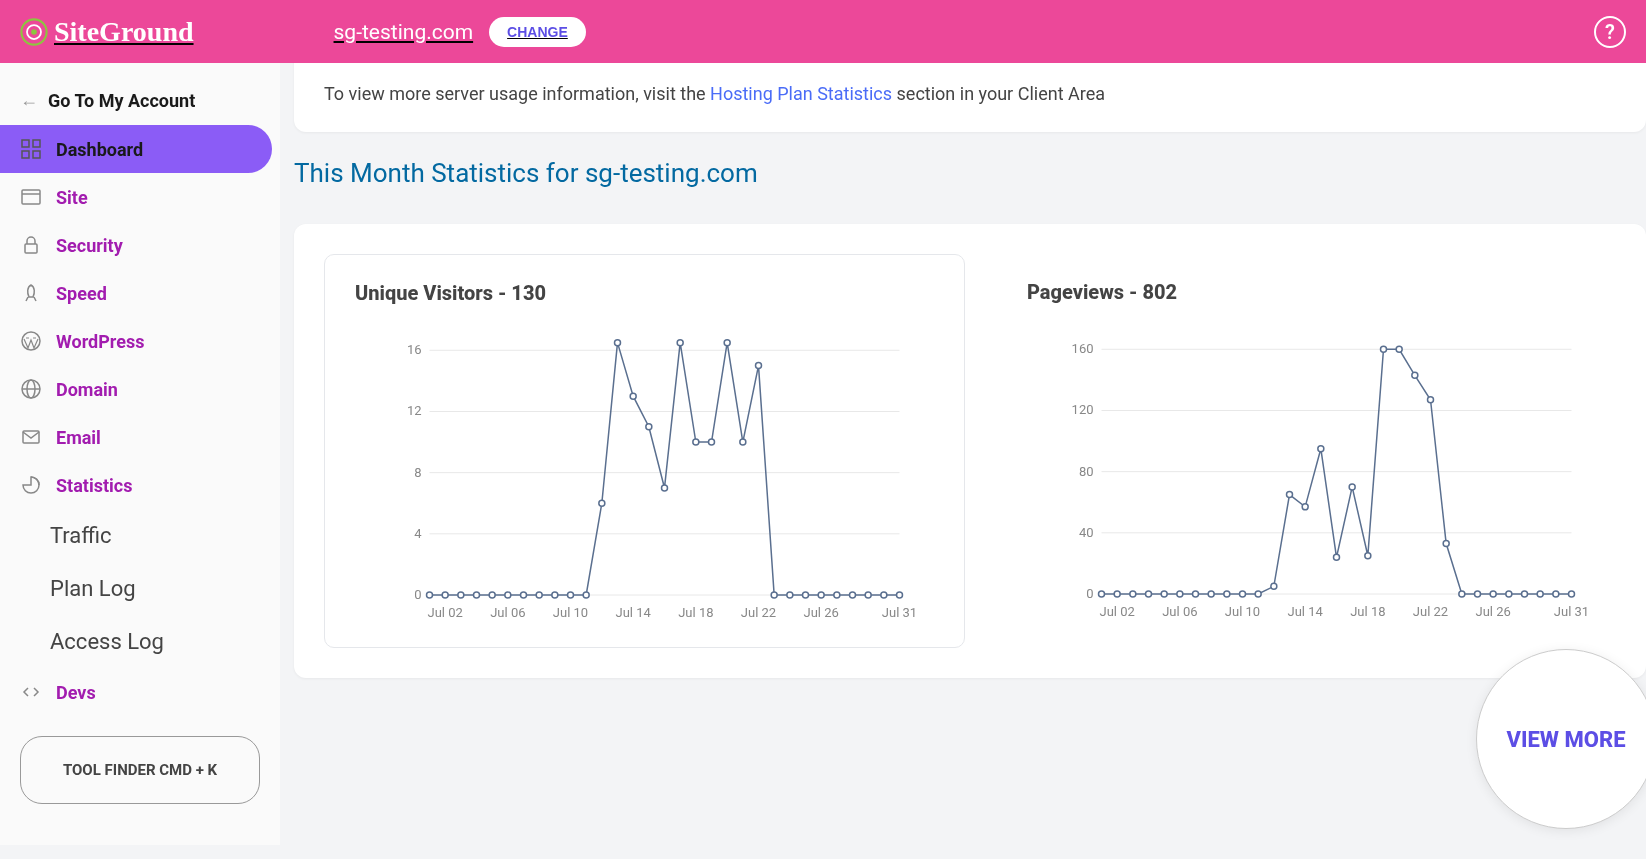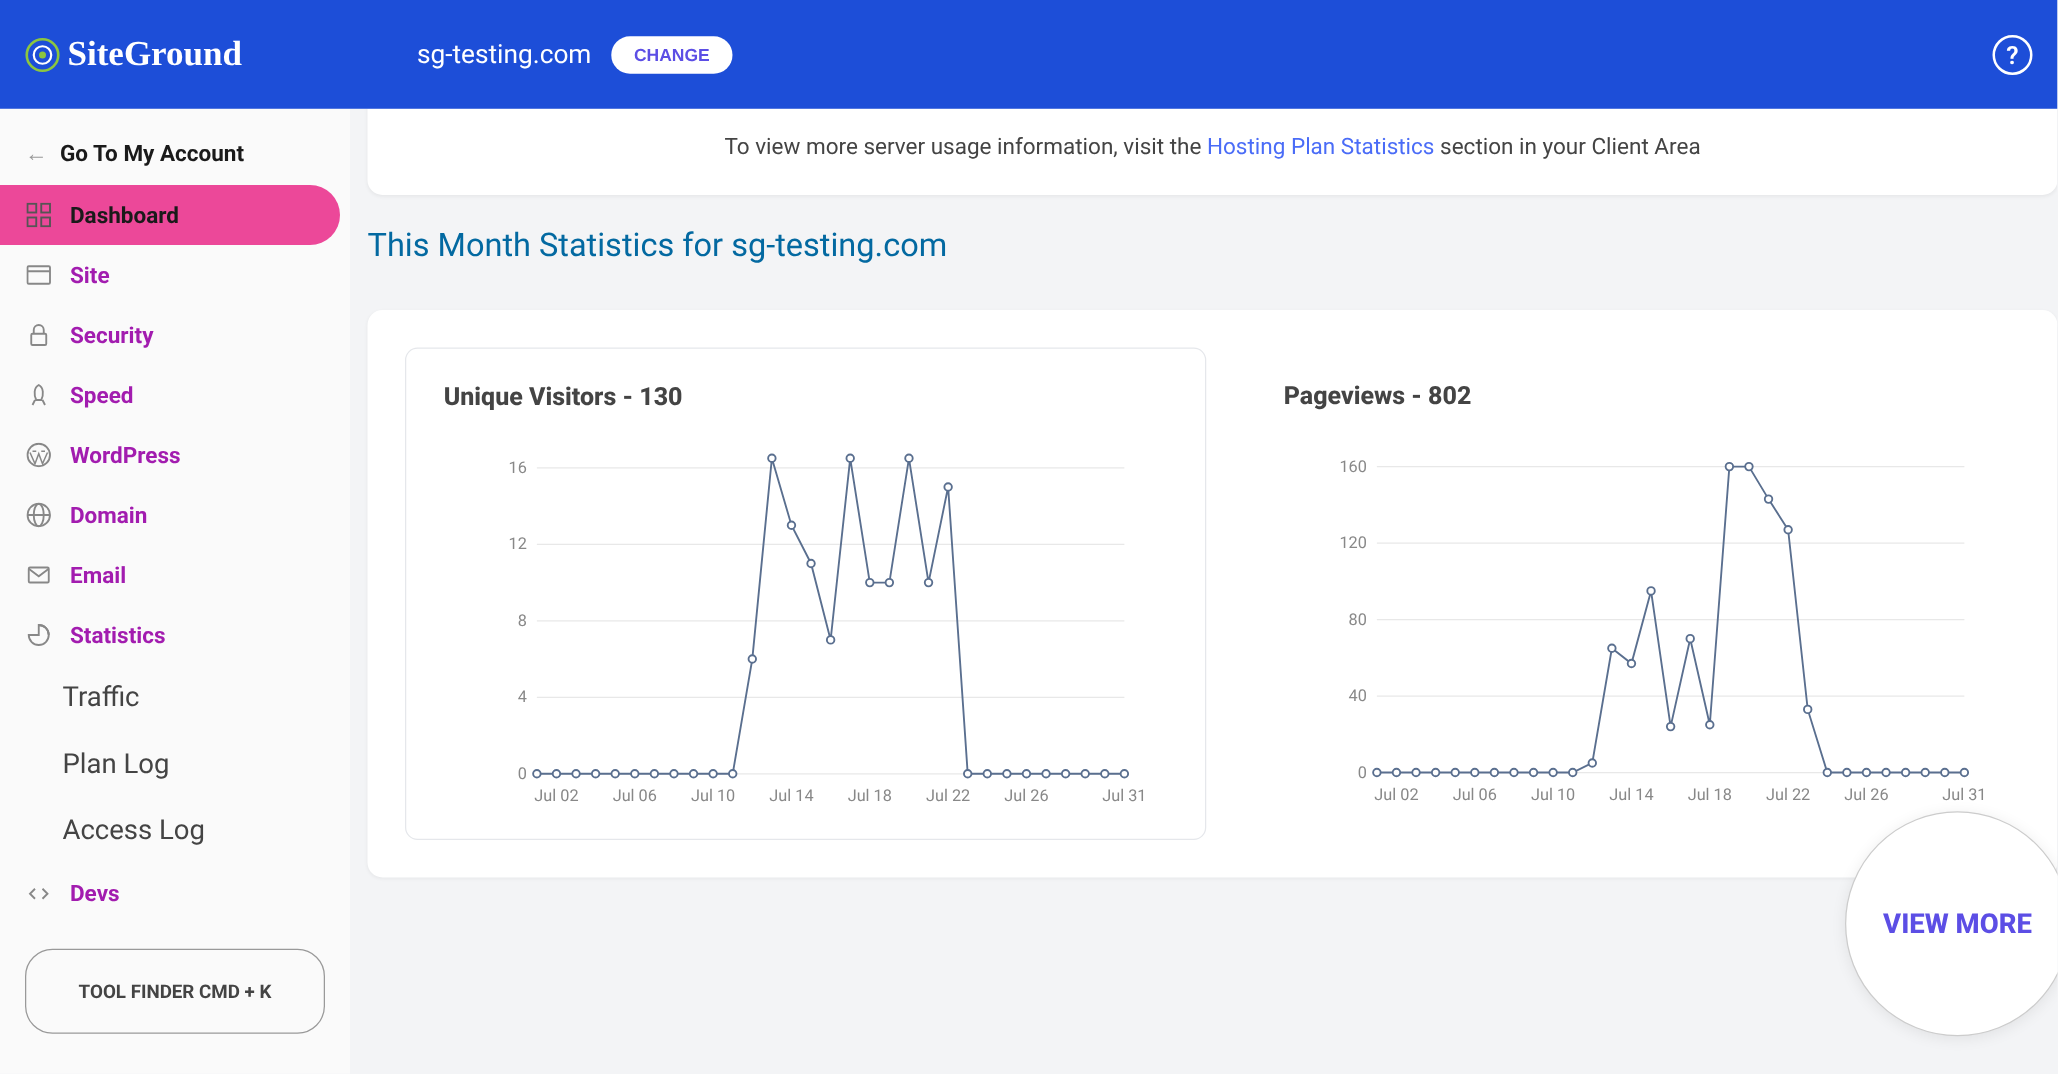--- a/index.html
+++ b/index.html
@@ -7,26 +7,27 @@
       font-family: -apple-system, BlinkMacSystemFont, "Segoe UI", Roboto, sans-serif;
       background: #f3f4f6;
       width: 1646px;
       height: 859px;
       overflow: hidden;
       position: relative;
     }
     
     
     .header {
-      background: #1d4ed8;
-      height: 87px;
+      background: #ec4899;
+      height: 63px;
       display: flex;
       align-items: center;
       padding: 0 20px;
       position: relative;
+      text-decoration: underline;
     }
     .logo {
       display: flex;
       align-items: center;
       color: #fff;
       font-size: 28px;
       font-weight: 600;
       font-family: Georgia, serif;
     }
     .logo-icon {
@@ -102,21 +103,21 @@
       display: flex;
       align-items: center;
       padding: 13px 20px;
       font-size: 18px;
       font-weight: 700;
       color: #a21caf;
       cursor: pointer;
       gap: 14px;
     }
     .nav-item.active {
-      background: #ec4899;
+      background: #8b5cf6;
       border-radius: 0 28px 28px 0;
       margin-right: 8px;
       color: #1a1a1a;
     }
     .nav-icon {
       width: 22px;
       height: 22px;
       display: flex;
       align-items: center;
       justify-content: center;
@@ -149,21 +150,20 @@
       padding: 0 0 0 14px;
       overflow: hidden;
     }
     .info-card {
       background: #fff;
       border-radius: 12px;
       padding: 0 30px 28px 30px;
       margin-bottom: 26px;
       box-shadow: 0 1px 3px rgba(0,0,0,0.05);
       margin-top: -20px;
-      text-align: center;
     }
     .info-text {
       font-size: 18px;
       color: #444;
       padding-top: 40px;
     }
     .info-link {
       color: #4a6cf7;
       cursor: pointer;
     }

